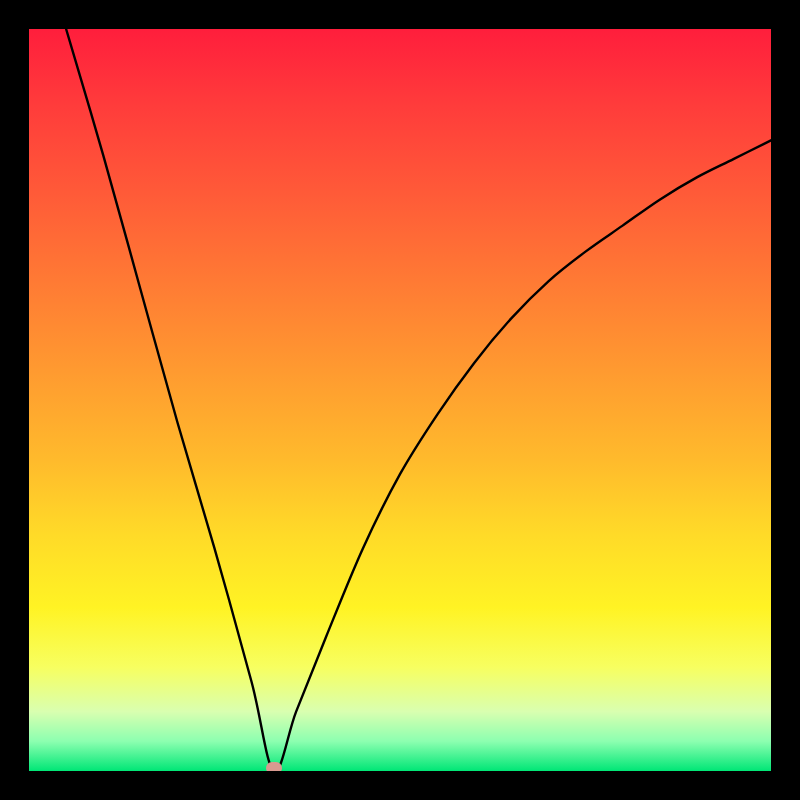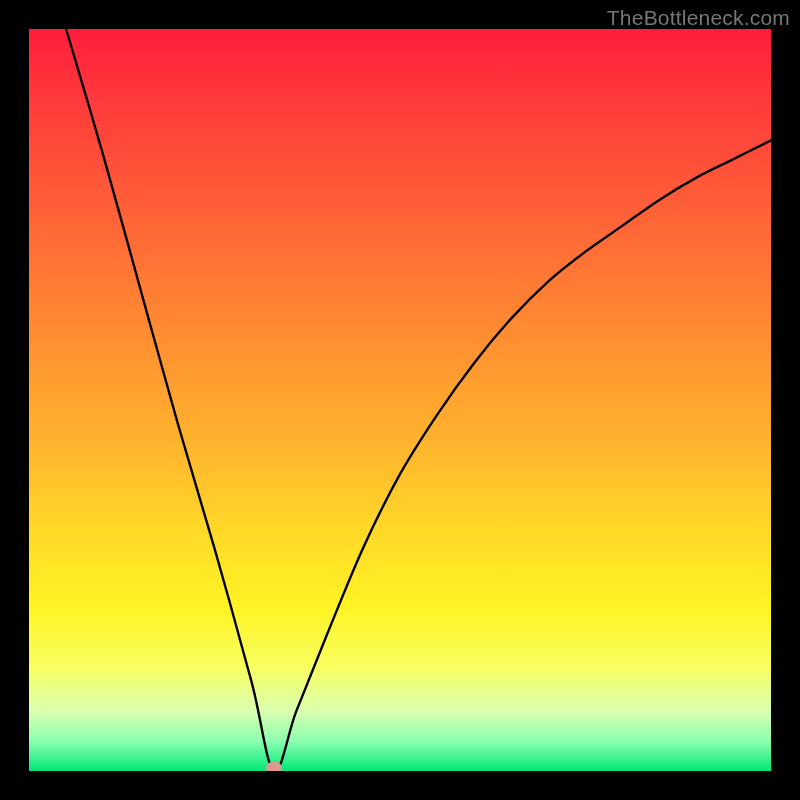--- a/index.html
+++ b/index.html
@@ -82,14 +82,13 @@
   <div class="plot-area">
     <div class="gradient-bg"></div>
 
     <svg class="curve-svg" viewBox="0 0 742 742" preserveAspectRatio="none">
       <path id="curve-path" fill="none" stroke="#000" stroke-width="2.4" stroke-linejoin="round" stroke-linecap="round" d="M 37.1 0 C 43.28333333333333 21.02333333333333, 61.833333333333336 82.85666666666665, 74.2 126.13999999999999 C 86.56666666666666 169.42333333333332, 98.93333333333334 215.17999999999998, 111.3 259.7 C 123.66666666666666 304.22, 136.03333333333333 349.9766666666667, 148.4 393.26000000000005 C 160.76666666666668 436.5433333333334, 173.13333333333333 476.1166666666667, 185.5 519.4 C 197.86666666666667 562.6833333333333, 212.70666666666665 615.86, 222.6 652.96 C 232.49333333333334 690.0600000000001, 237.44 737.0533333333333, 244.86 742 C 252.28000000000003 746.9466666666667, 258.46333333333337 704.9, 267.12 682.64 C 275.77666666666664 660.38, 285.67 635.6466666666668, 296.8 608.44 C 307.93 581.2333333333333, 321.53333333333336 546.6066666666667, 333.90000000000003 519.4 C 346.2666666666667 492.19333333333327, 358.6333333333333 467.46, 371 445.2 C 383.3666666666667 422.94, 395.73333333333335 404.39000000000004, 408.1 385.84000000000003 C 420.4666666666667 367.29, 432.8333333333333 349.97666666666663, 445.2 333.9 C 457.56666666666666 317.8233333333333, 469.93333333333334 302.98333333333335, 482.3 289.38 C 494.6666666666667 275.77666666666664, 507.0333333333333 263.40999999999997, 519.4 252.27999999999997 C 531.7666666666667 241.14999999999998, 544.1333333333333 231.87500000000003, 556.5 222.60000000000002 C 568.8666666666667 213.32500000000002, 581.2333333333333 205.28666666666666, 593.6 196.63 C 605.9666666666667 187.97333333333333, 618.3333333333333 178.6983333333333, 630.6999999999999 170.65999999999997 C 643.0666666666666 162.62166666666664, 655.4333333333334 155.20166666666663, 667.8000000000001 148.39999999999998 C 680.1666666666667 141.59833333333333, 692.5333333333333 136.03333333333333, 704.9 129.85000000000002 C 717.2666666666667 123.6666666666667, 735.8166666666666 114.39166666666672, 742 111.30000000000007"></path>
     </svg>
 
     <div id="marker" class="marker" style="left: 236.86px; top: 733px;"></div>
   </div>
 
-  <div class="watermark">TheBottleneck.com</div>
 </div>
 
 </body></html>

